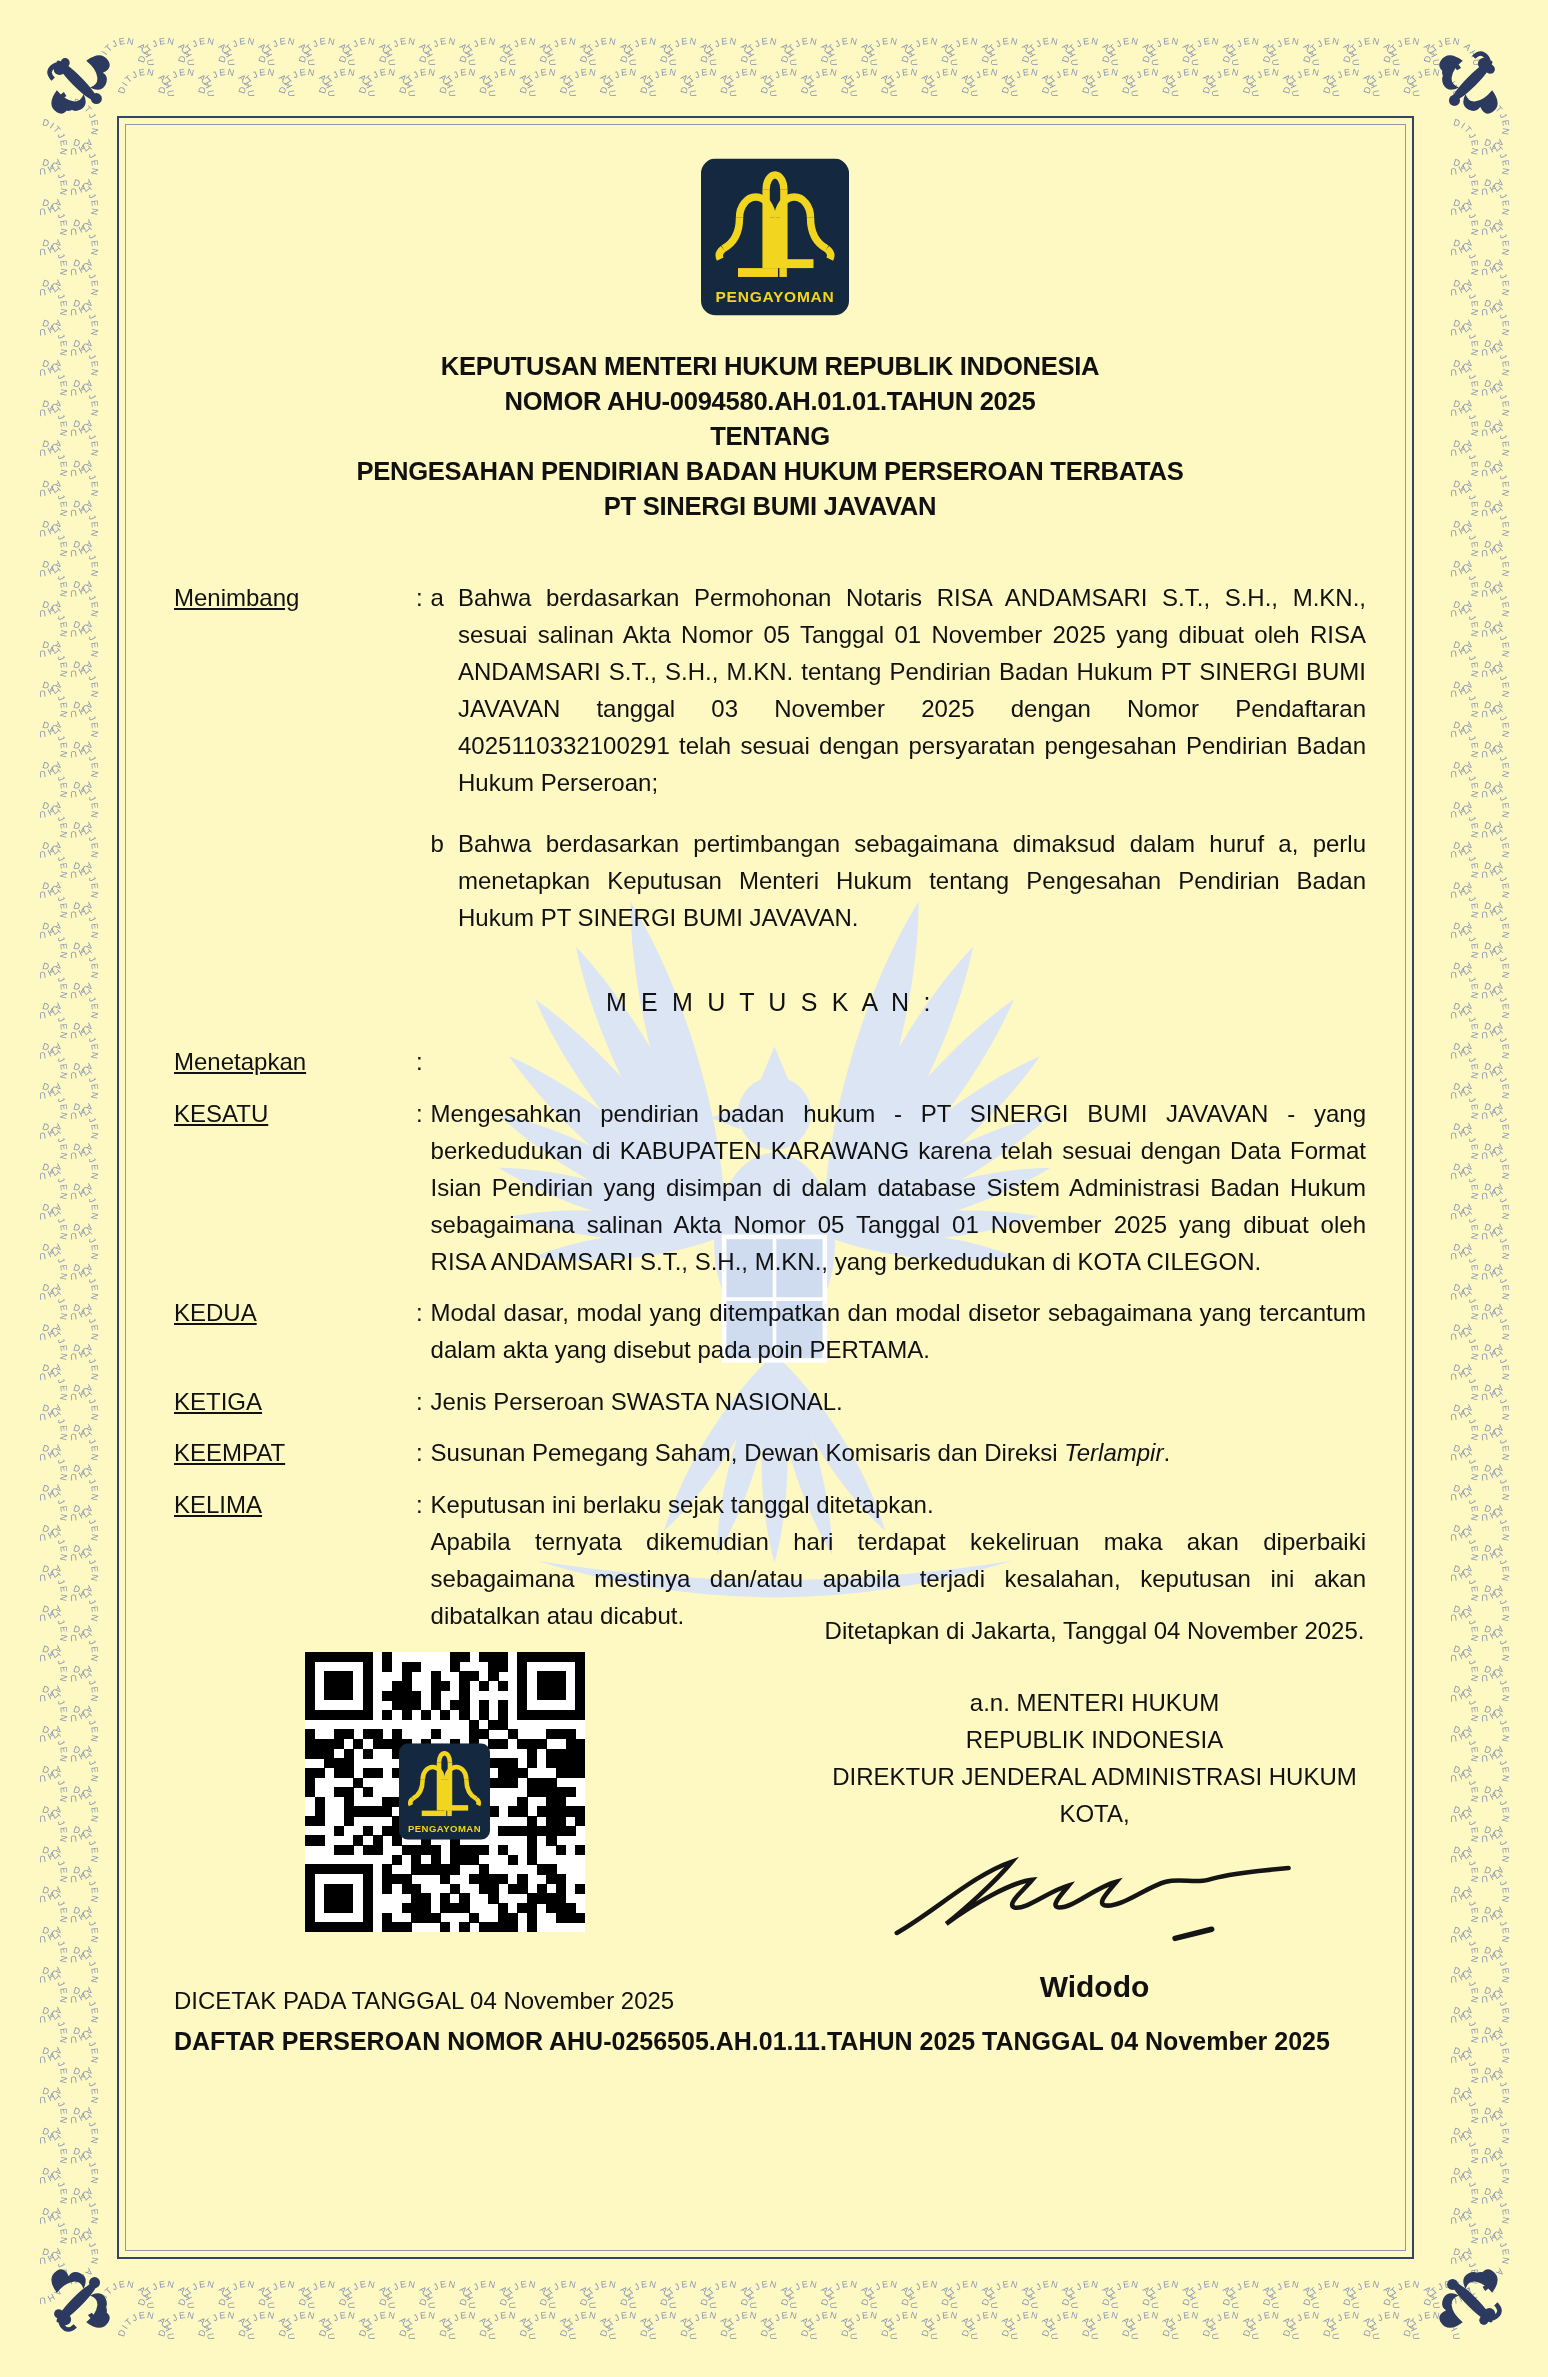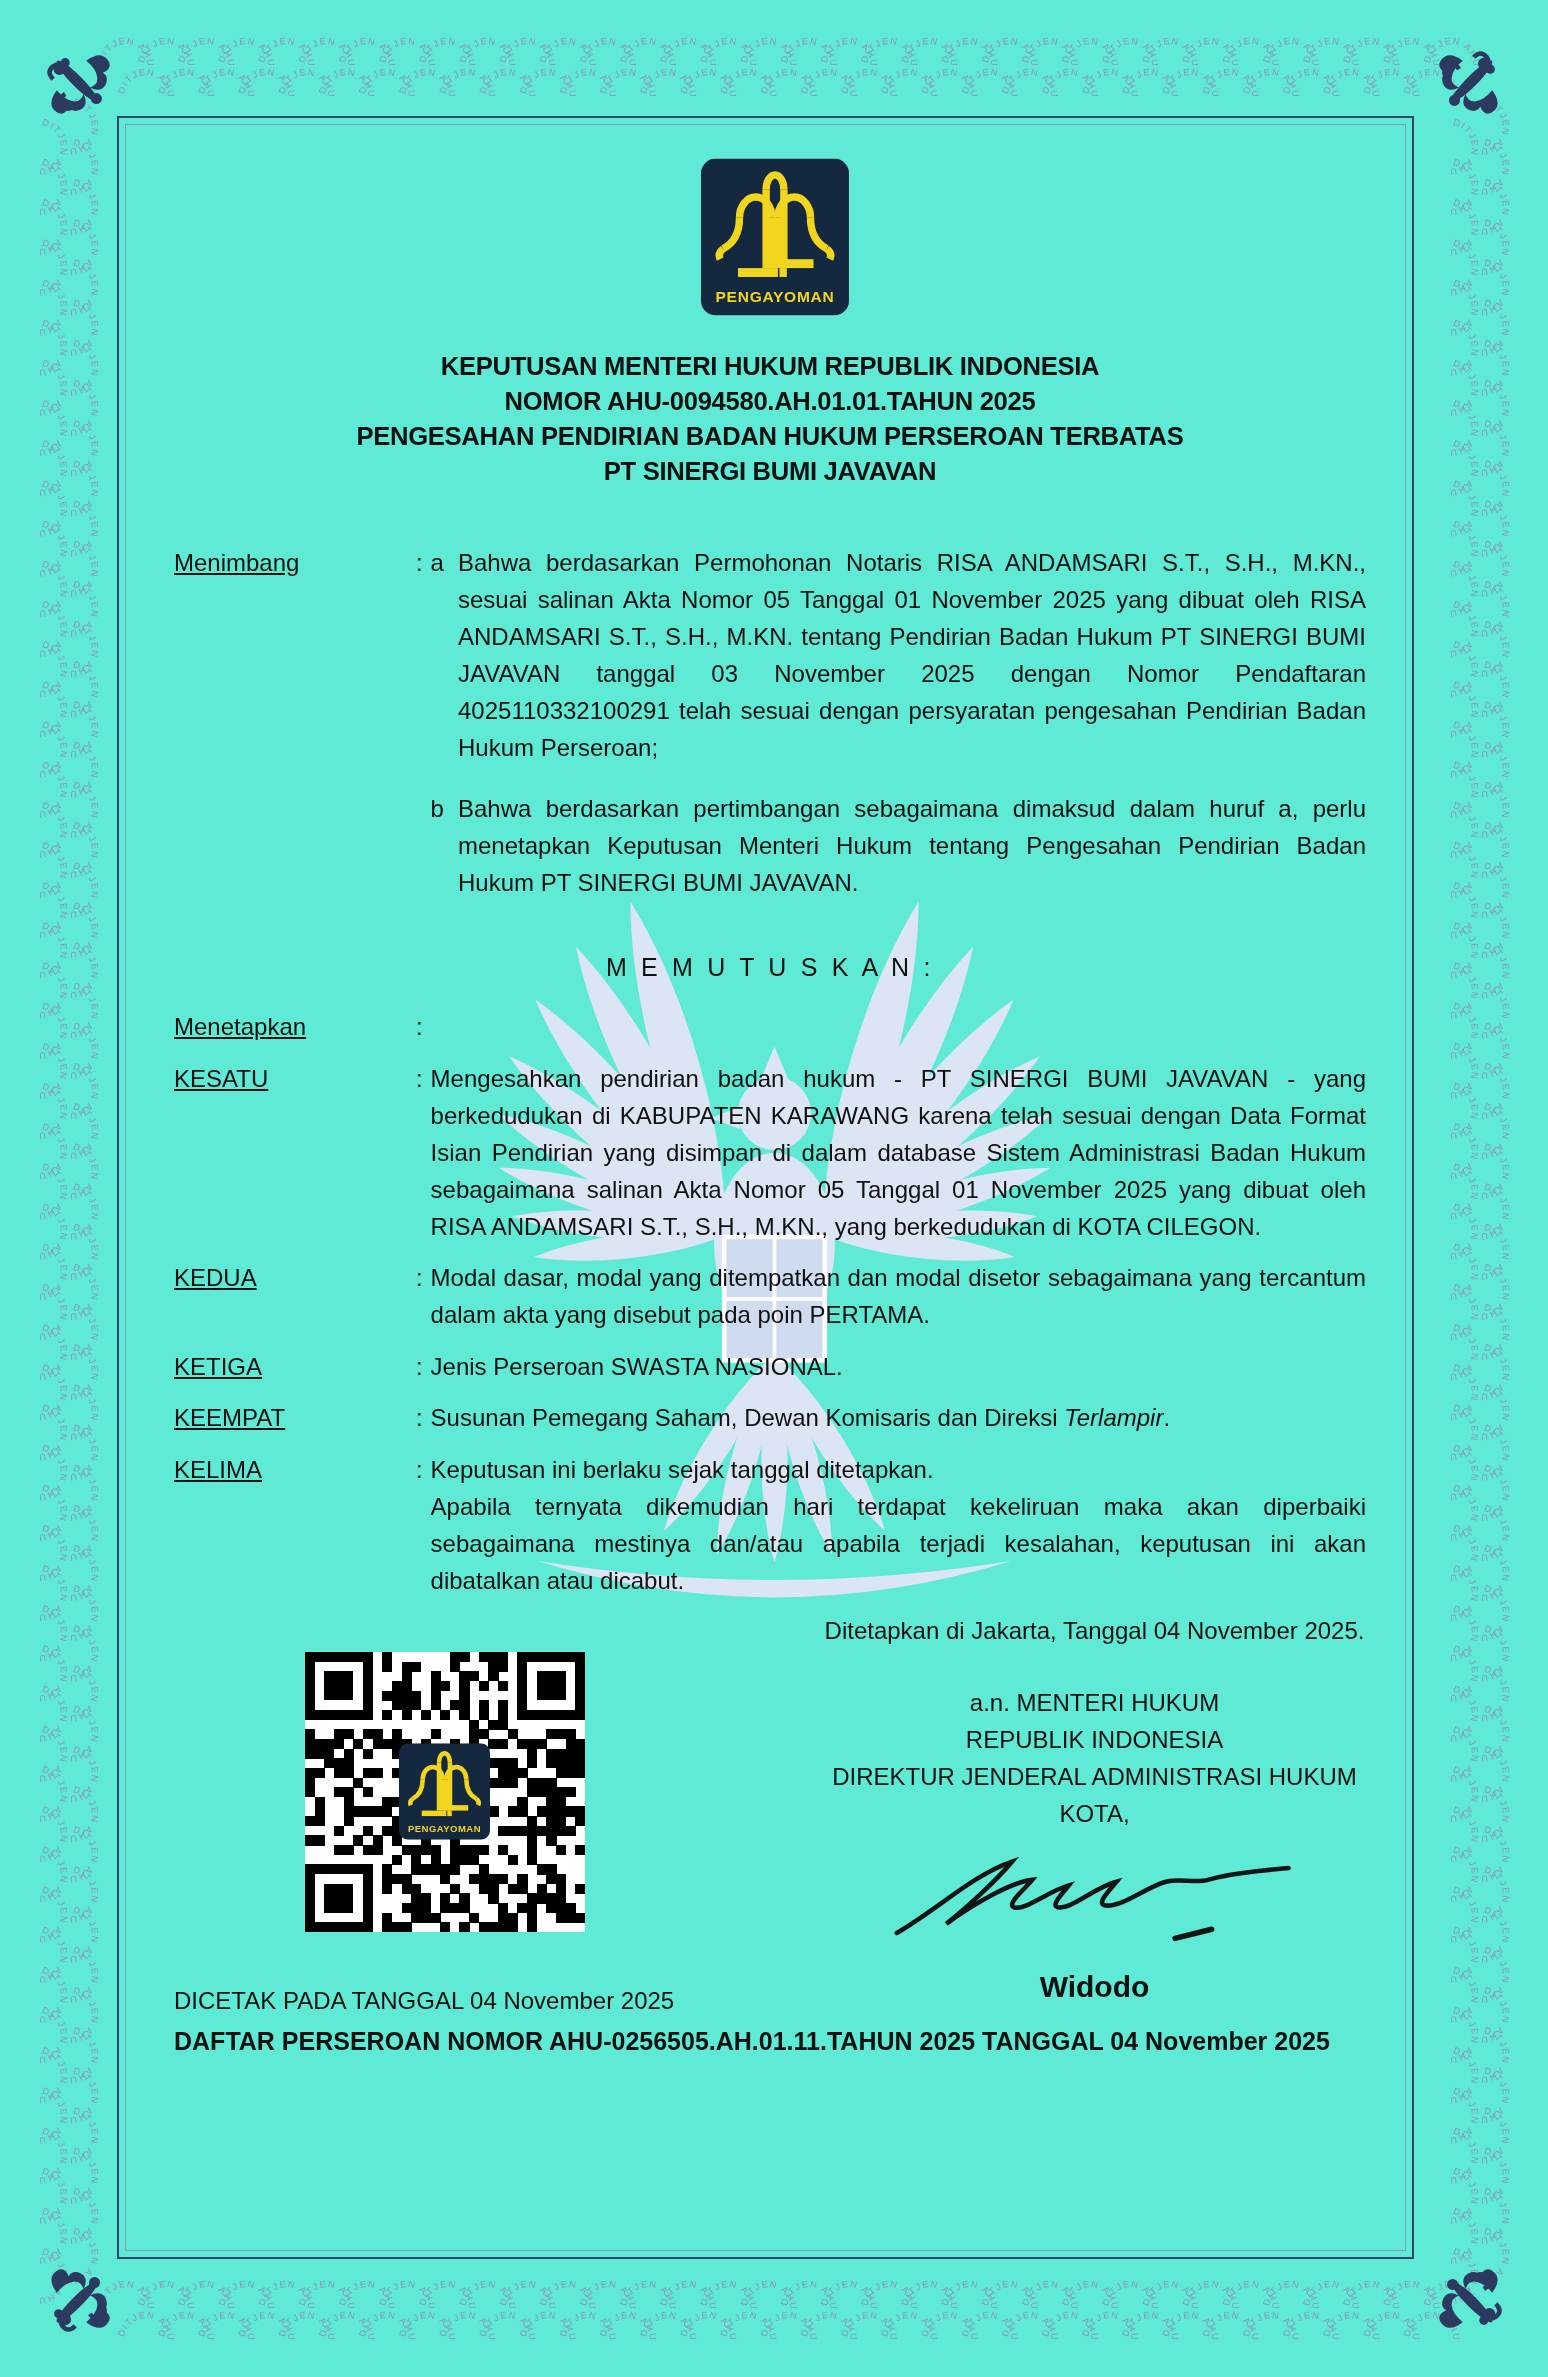--- a/index.html
+++ b/index.html
@@ -1,17 +1,17 @@
 <!DOCTYPE html>
 <html style="font-size:14.6px"><head>
 <meta charset="utf-8">
 <style>
   html,body{margin:0;padding:0;background:#fff;}
   body{font-family:"Liberation Sans",sans-serif;color:#111;}
-  .page{position:relative;width:1549px;height:2377px;background:#5eead4;overflow:hidden;}
+  .page{position:relative;width:1549px;height:2377px;background:#fef9c3;overflow:hidden;}
 
   
   svg.band{position:absolute;overflow:visible;}
   .band-top{left:119px;top:24px;}
   .band-bottom{left:119px;top:2267px;}
   .band-left{left:112px;top:119px;transform:rotate(90deg);transform-origin:0 0;}
   .band-right{left:1523px;top:119px;transform:rotate(90deg);transform-origin:0 0;}
 
   .corner-orn{position:absolute;width:68px;height:68px;}
   .orn-tl{left:44px;top:48px;}
@@ -521,20 +521,21 @@
 
   <svg class="top-logo" viewBox="0 0 100 106">
     <use href="#emb" width="100" height="106"></use>
   </svg>
 
   <div class="doc-body">
 
     <div class="title-block">
       <div>KEPUTUSAN MENTERI HUKUM REPUBLIK INDONESIA</div>
       <div>NOMOR AHU-0094580.AH.01.01.TAHUN 2025</div>
+      <div>TENTANG</div>
       <div>PENGESAHAN PENDIRIAN BADAN HUKUM PERSEROAN TERBATAS</div>
       <div>PT SINERGI BUMI JAVAVAN</div>
     </div>
 
     <div class="def-row lettered">
       <div class="def-label">Menimbang</div>
       <div>:</div>
       <div>a</div>
       <div class="jt">Bahwa berdasarkan Permohonan Notaris RISA ANDAMSARI S.T., S.H., M.KN., sesuai salinan Akta Nomor 05 Tanggal 01 November 2025 yang dibuat oleh RISA ANDAMSARI S.T., S.H., M.KN. tentang Pendirian Badan Hukum PT SINERGI BUMI JAVAVAN tanggal 03 November 2025 dengan Nomor Pendaftaran 4025110332100291 telah sesuai dengan persyaratan pengesahan Pendirian Badan Hukum Perseroan;</div>
     </div>

